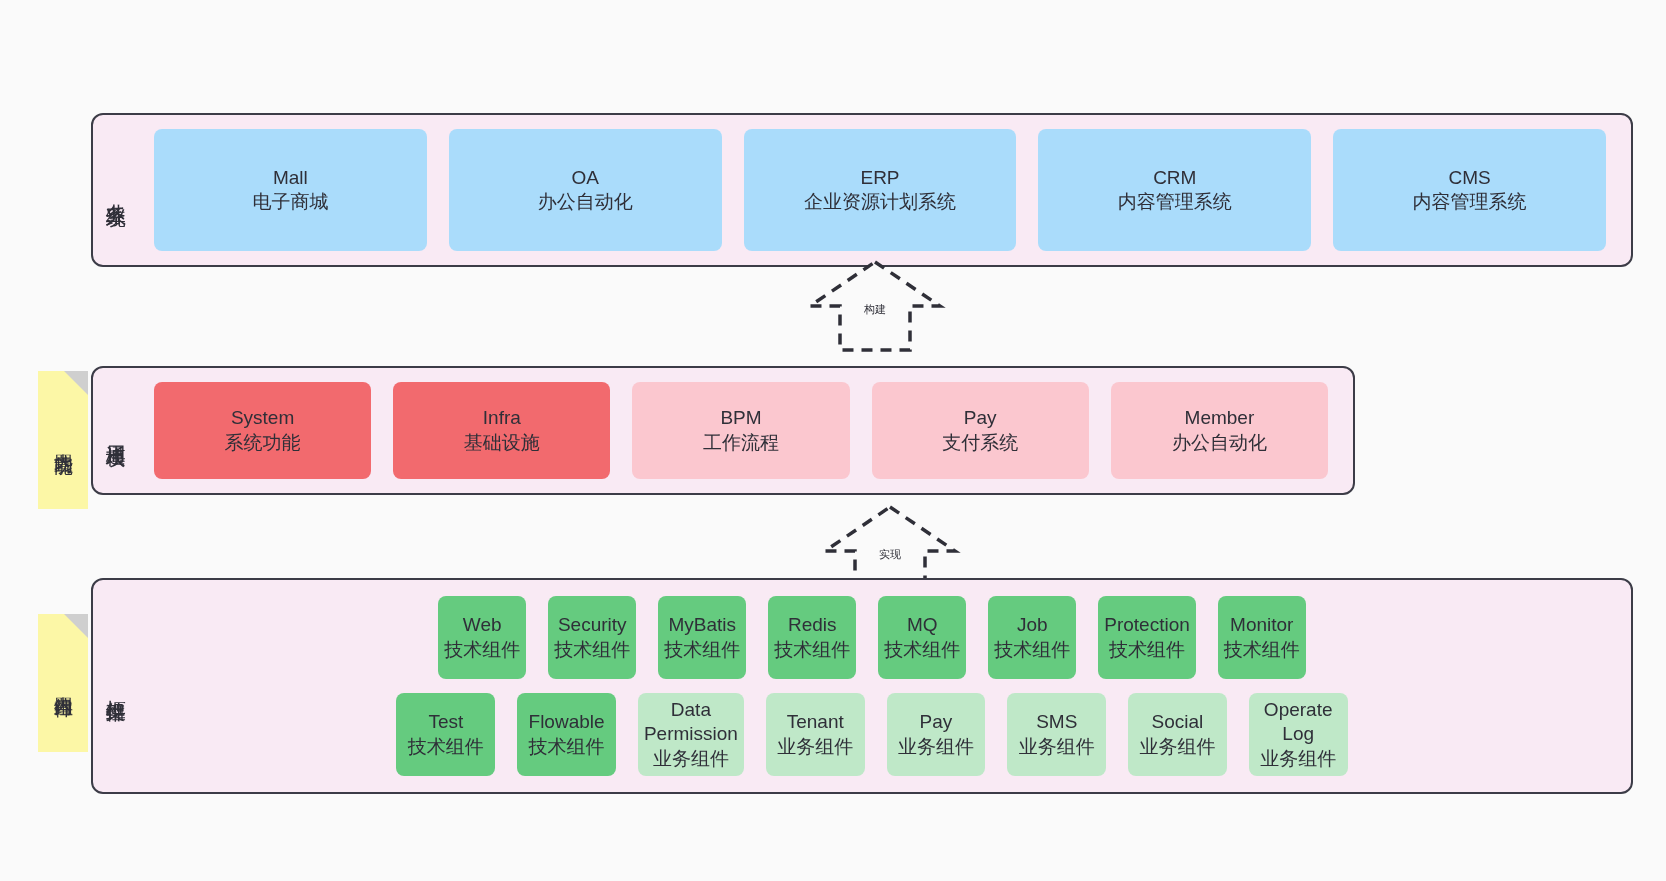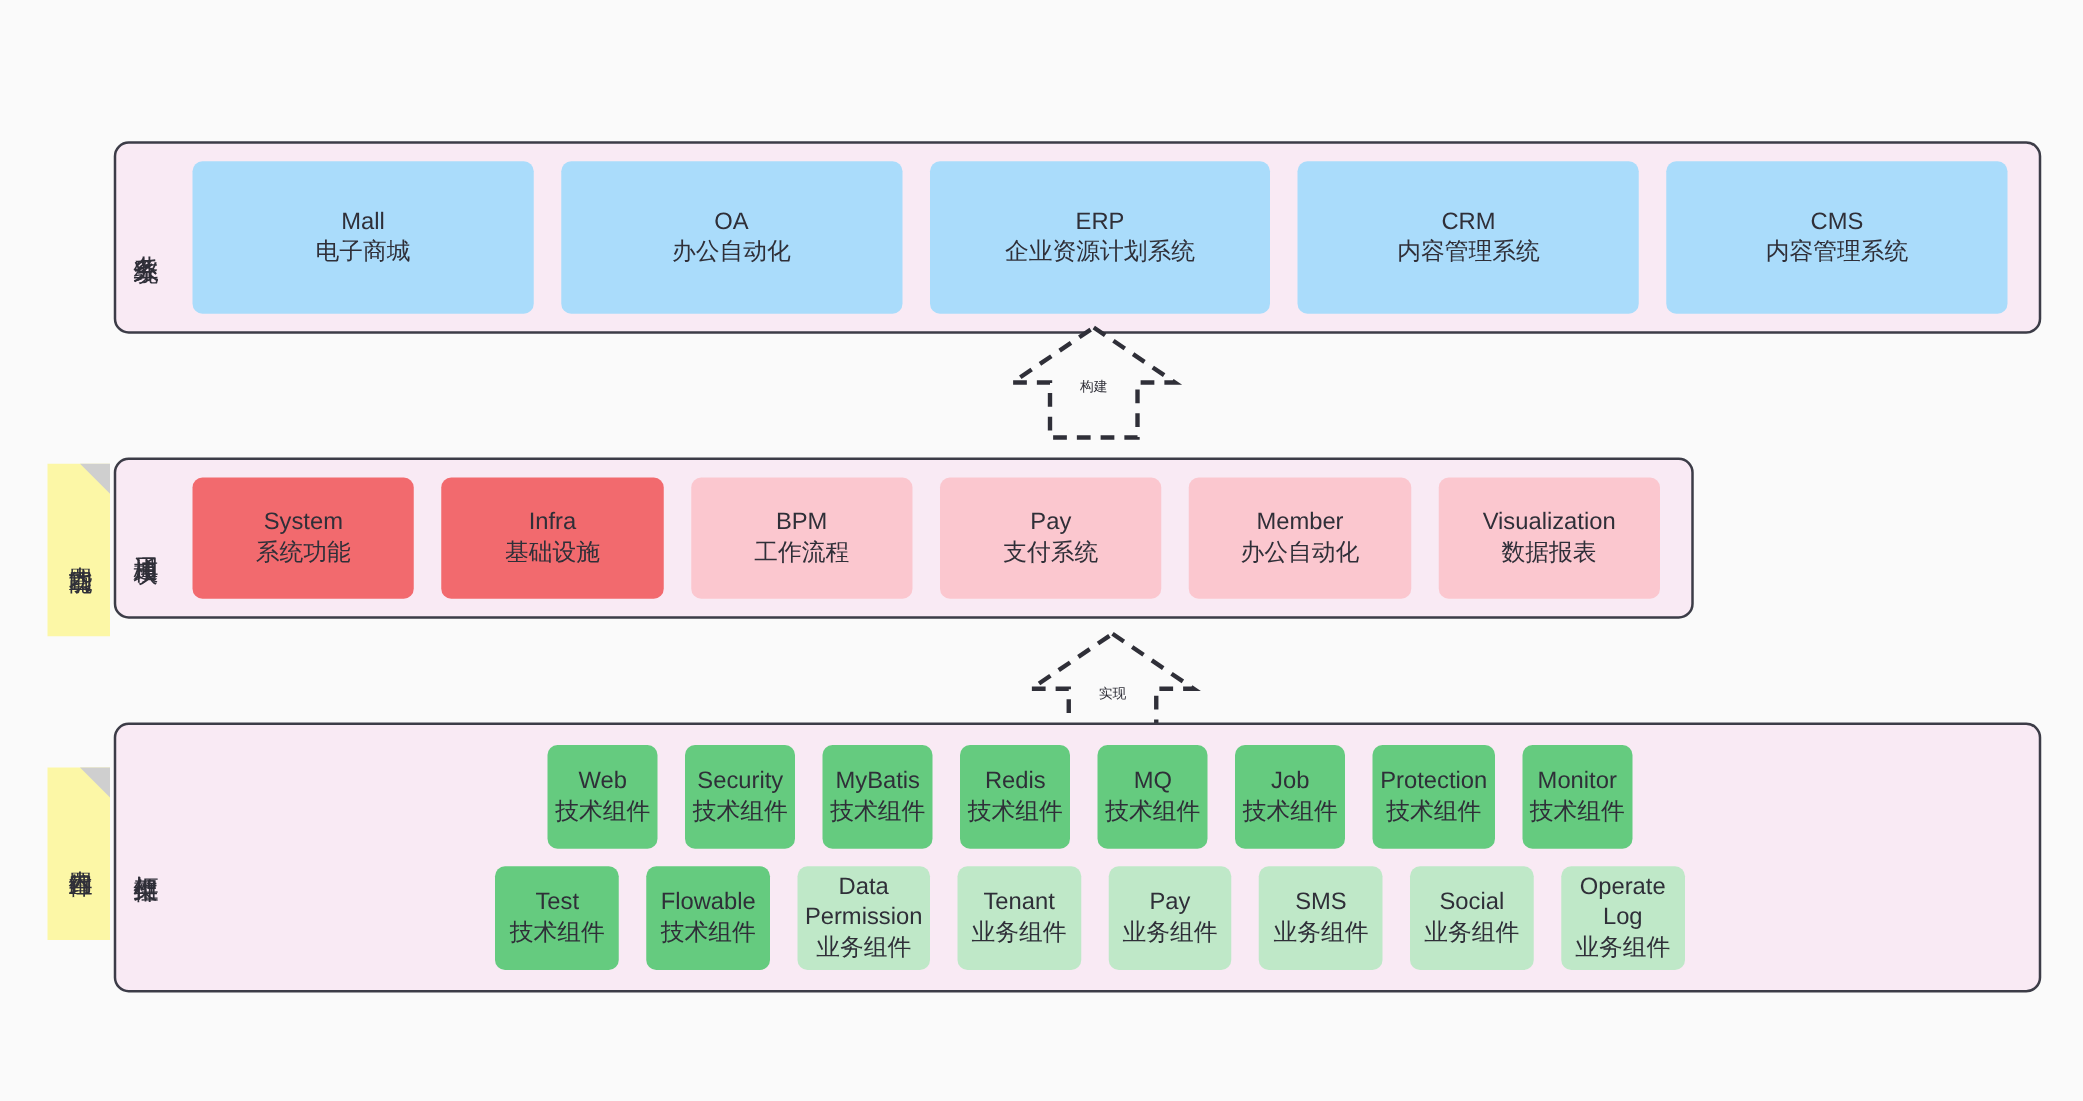--- a/index.html
+++ b/index.html
@@ -204,24 +204,20 @@
         <span class="cn">工作流程</span>
       </div>
       <div class="node pink">
         <span class="en">Pay</span>
         <span class="cn">支付系统</span>
       </div>
       <div class="node pink">
         <span class="en">Member</span>
         <span class="cn">办公自动化</span>
       </div>
-      <div class="node pink">
-        <span class="en">Visualization</span>
-        <span class="cn">数据报表</span>
-      </div>
 
     </div>
   </div>
 
   <div class="arrow" style="left:810px; top:493px;margin-top:10px;">
     <svg width="160" height="96" viewBox="0 0 160 96" aria-hidden="true">
       <path d="M 80 4 L 145 48 L 115 48 L 115 92 L 45 92 L 45 48 L 15 48 Z" fill="#fafafa" stroke="#2f2f38" stroke-width="3.5" stroke-dasharray="11 8" stroke-linejoin="miter"></path>
     </svg>
     <div class="arrow-label">实现</div>
   </div>

